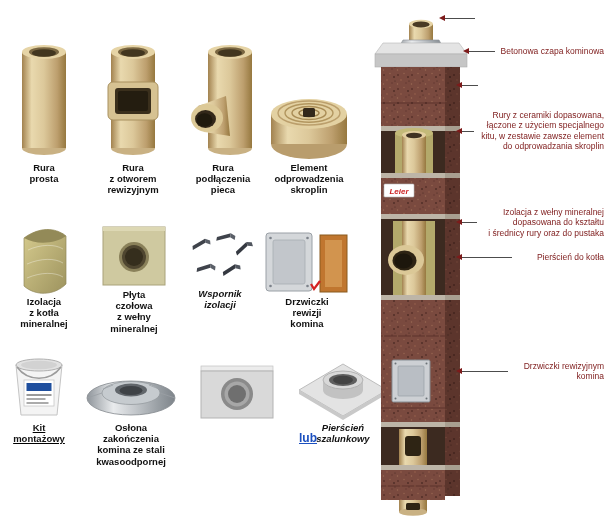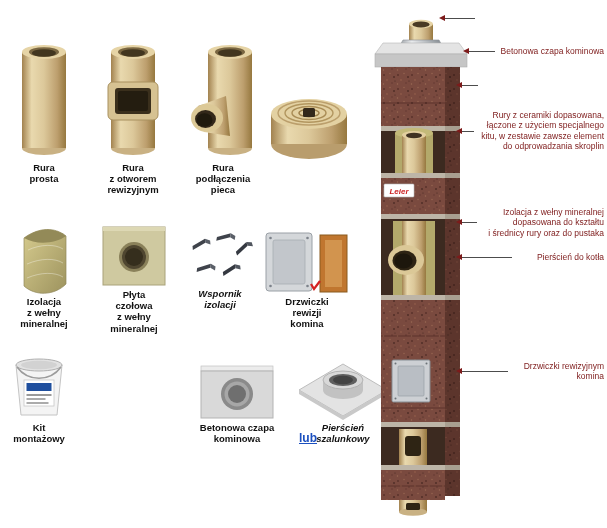--- a/index.html
+++ b/index.html
@@ -19,21 +19,21 @@
 
   
   .c1  { left:8px;   top:20px;  width:72px; }
   .c2  { left:94px;  top:20px;  width:78px; }
   .c3  { left:182px; top:20px;  width:82px; }
   .c4  { left:266px; top:20px;  width:86px; }
   .c5  { left:8px;   top:222px; width:72px; }
   .c6  { left:92px;  top:215px; width:84px; }
   .c7  { left:180px; top:214px; width:80px;font-style:italic; }
   .c8  { left:262px; top:222px; width:90px;justify-content:space-between; }
-  .c9  { left:2px;   top:350px; width:74px; }
+  .c9  { left:2px;   top:350px; width:74px;text-decoration:underline; }
   .c10 { left:80px;  top:350px; width:102px; }
   .c11 { left:190px; top:350px; width:94px; }
   .c12 { left:296px; top:350px; width:94px;font-style:italic; }
 
   .or-text {
     position:absolute; left:299px; top:431px; font-size:12px; font-weight:bold;
     color:#1b4fbf; text-decoration:underline;
   }
 
   .chimney-svg { position:absolute; left:368px; top:16px; }
@@ -160,32 +160,35 @@
         <ellipse cx="42" cy="56" rx="38" ry="15" fill="#b99d6d"></ellipse>
         <rect x="4" y="26" width="76" height="30" fill="url(#pipeG)"></rect>
         <ellipse cx="42" cy="26" rx="38" ry="15" fill="#e3d1a2"></ellipse>
         <ellipse cx="42" cy="25" rx="31" ry="12" fill="none" stroke="#bb9f6c" stroke-width="1.4"></ellipse>
         <ellipse cx="42" cy="25" rx="24" ry="9.2" fill="none" stroke="#b2965f" stroke-width="1.4"></ellipse>
         <ellipse cx="42" cy="25" rx="17" ry="6.5" fill="none" stroke="#a98c55" stroke-width="1.4"></ellipse>
         <ellipse cx="42" cy="25" rx="10" ry="3.8" fill="none" stroke="#9d7f4a" stroke-width="1.4"></ellipse>
         <rect x="36" y="20" width="12" height="9" rx="1.5" fill="#33281a"></rect>
       </svg>
     </div>
+    <div class="caption">Element
+odprowadzenia
+skroplin</div>
   </div>
 
   <div class="cell c5">
     <div class="imgbox r2">
       <svg width="58" height="72" viewBox="0 0 58 72">
         <path d="M9,14 C24,3 40,3 51,12 L51,60 C39,72 20,72 9,62 Z" fill="url(#woolG)" stroke="#8f865a" stroke-width="0.7"></path>
         <path d="M9,14 C24,3 40,3 51,12 C40,20 21,21 9,14 Z" fill="#938a58"></path>
         <path d="M13,26 C26,20 40,20 48,25 M12,40 C26,34 40,34 48,39 M12,54 C26,48 40,48 48,53" stroke="#ffffff" stroke-opacity="0.35" stroke-width="1" fill="none"></path>
       </svg>
     </div>
     <div class="caption">Izolacja
-z wełny
+z kotła
 mineralnej</div>
   </div>
 
   <div class="cell c6">
     <div class="imgbox r2">
       <svg width="70" height="68" viewBox="0 0 70 68">
         <rect x="4" y="6" width="62" height="58" fill="#cfc9a0" stroke="#a9a27a" stroke-width="1"></rect>
         <rect x="4" y="6" width="62" height="4" fill="#ddd8b4"></rect>
         <circle cx="35" cy="36" r="15" fill="#8a815a"></circle>
         <circle cx="35" cy="36" r="12" fill="#4f4630"></circle>
@@ -259,33 +262,46 @@
         <rect x="18.5" y="31" width="25" height="8" fill="#1f4f9e"></rect>
         <rect x="18.5" y="42" width="25" height="2" fill="#9a9a9a"></rect>
         <rect x="18.5" y="46" width="19" height="2" fill="#ababab"></rect>
         <rect x="18.5" y="50" width="22" height="2" fill="#ababab"></rect>
       </svg>
     </div>
     <div class="caption">Kit
 montażowy</div>
   </div>
 
+  <div class="cell c10">
+    <div class="imgbox r3">
+      <svg width="96" height="60" viewBox="0 0 96 60">
+        <ellipse cx="48" cy="36" rx="44" ry="17" fill="url(#steelG)" stroke="#84898e" stroke-width="0.8"></ellipse>
+        <ellipse cx="48" cy="31" rx="29" ry="11.5" fill="#c6cbcf" stroke="#8f959a" stroke-width="0.7"></ellipse>
+        <path d="M19,31 L4,36 M77,31 L92,36 M30,23 L20,27 M66,23 L76,27 M48,19.5 L48,19" stroke="#9aa0a5" stroke-width="0.8"></path>
+        <ellipse cx="48" cy="28" rx="16" ry="6.5" fill="#61666b"></ellipse>
+        <ellipse cx="48" cy="28.5" rx="11.5" ry="4.6" fill="#3e4246"></ellipse>
+      </svg>
+    </div>
+    <div class="caption">Osłona
+zakończenia
+komina ze stali
+kwasoodpornej</div>
+  </div>
 
   <div class="cell c11">
     <div class="imgbox r3">
       <svg width="84" height="66" viewBox="0 0 84 66">
         <rect x="6" y="10" width="72" height="5" fill="#ececec" stroke="#c2c2c2" stroke-width="0.7"></rect>
         <rect x="6" y="15" width="72" height="47" fill="#d9d9d9" stroke="#b3b3b3" stroke-width="1"></rect>
         <circle cx="42" cy="38" r="16" fill="#8a8a8a"></circle>
         <circle cx="42" cy="38" r="12.5" fill="#a7a7a7"></circle>
         <circle cx="42" cy="38" r="9" fill="#6f6f6f"></circle>
       </svg>
     </div>
-    <div class="caption">Betonowa czapa
-kominowa</div>
   </div>
 
   <div class="cell c12">
     <div class="imgbox r3">
       <svg width="92" height="68" viewBox="0 0 92 68">
         <path d="M46,10 L90,36 L46,62 L2,36 Z" fill="#e3e3e3" stroke="#bdbdbd" stroke-width="1"></path>
         <path d="M2,36 L2,40 L46,66 L90,40 L90,36 L46,62 Z" fill="#c9c9c9"></path>
         <path d="M26,26 A20,9 0 0 0 66,26 L66,36 A20,9 0 0 1 26,36 Z" fill="#c2c2c2"></path>
         <ellipse cx="46" cy="26" rx="20" ry="9" fill="#d8d8d8" stroke="#a8a8a8" stroke-width="0.8"></ellipse>
         <ellipse cx="46" cy="26" rx="14" ry="6" fill="#5f5f5f"></ellipse>

